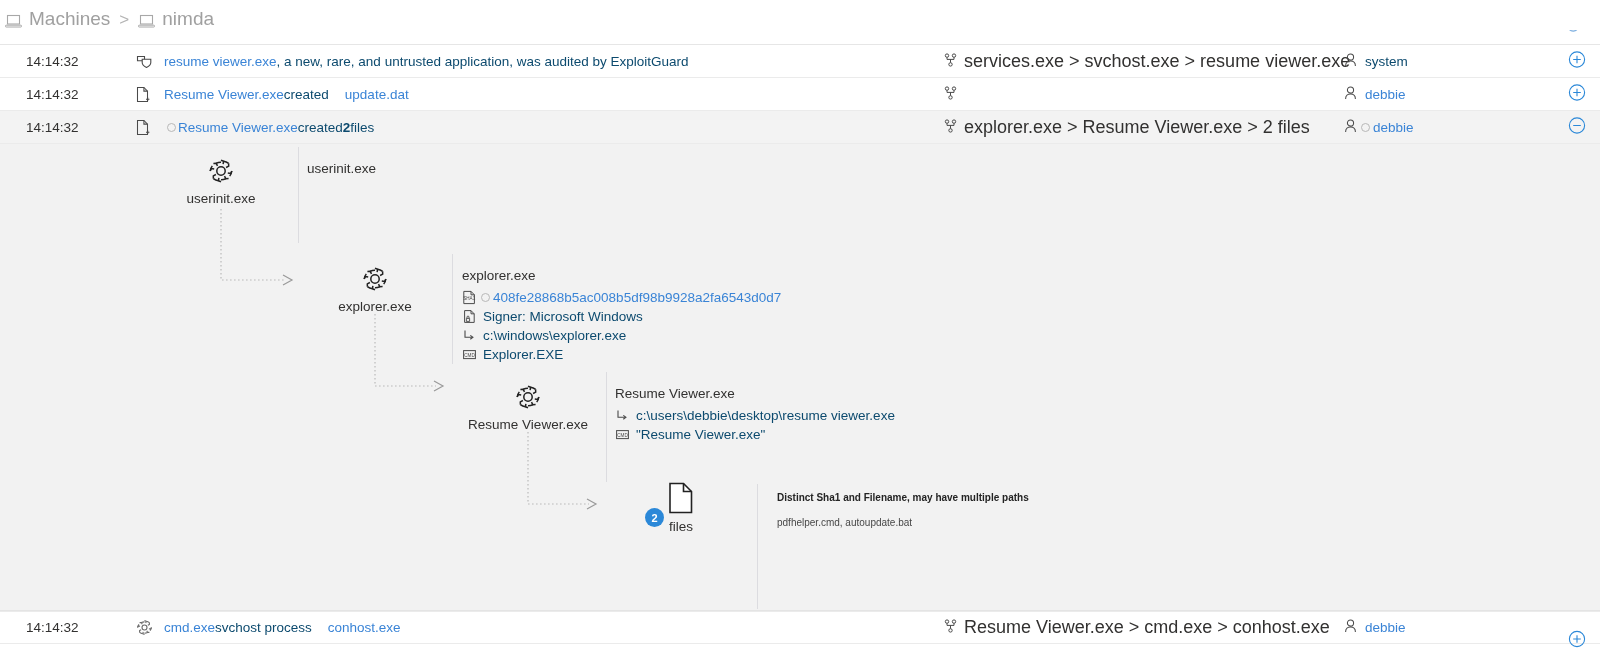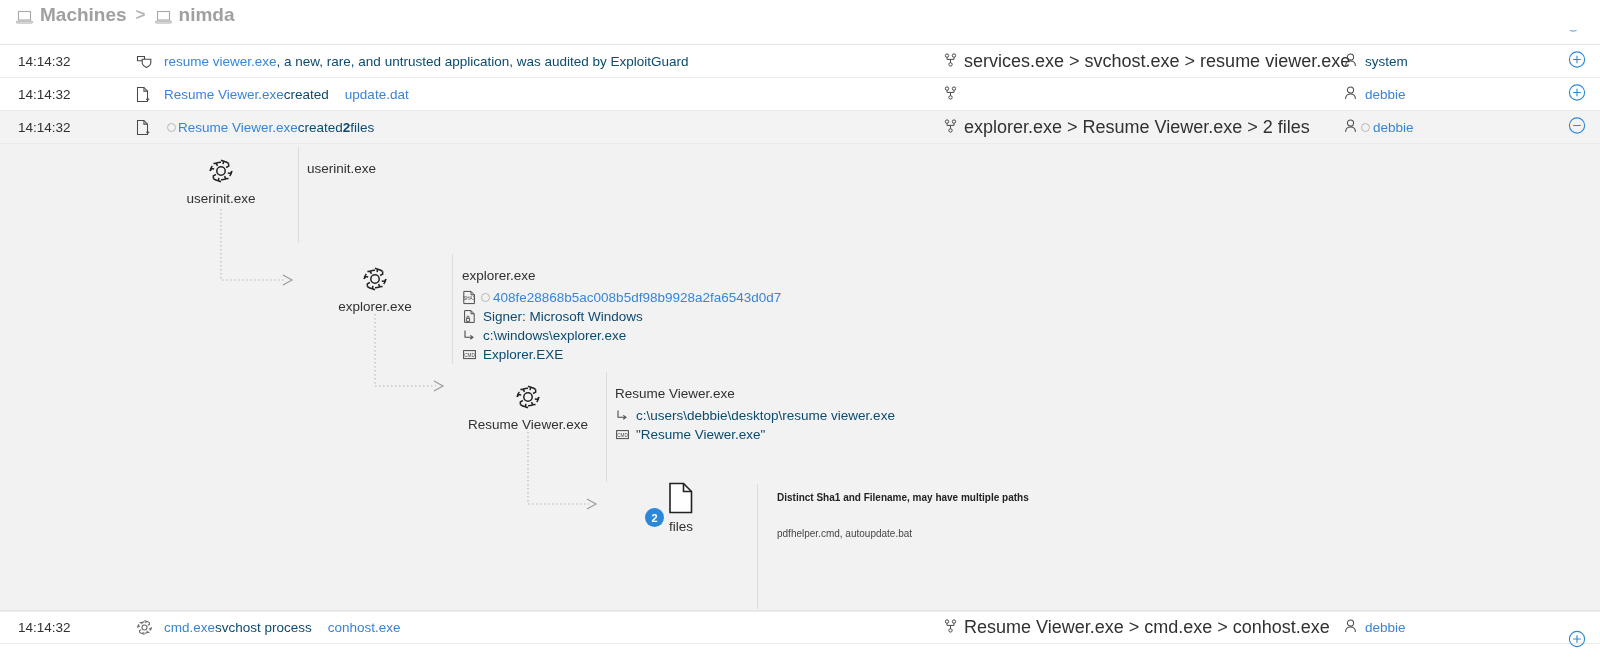--- a/index.html
+++ b/index.html
@@ -11,26 +11,26 @@
     font-family: "Liberation Sans", "DejaVu Sans", sans-serif;
     color: #323130;
     overflow: hidden;
   }
   .app { position: relative; width: 1600px; height: 657px; }
 
   
   .breadcrumb {
     height: 30px;
     display: flex;
-    align-items: center;
-    padding-left: 16px;
+    align-items: flex-end;
+    padding-left: 5px;
     gap: 7px;
     font-size: 19px;
     color: #a0a0a0;
-    font-weight: 700;
+    font-weight: 400;
   }
   .breadcrumb .crumb { display: flex; align-items: center; gap: 7px; }
   .breadcrumb .sep { color: #b4b4b4; font-size: 17px; padding: 0 2px; }
   .bc-icon { display: inline-block; width: 17px; height: 15px; }
 
   
   .partial-row {
     position: relative;
     height: 15px;
     border-bottom: 1px solid #e6e6e6;
@@ -51,21 +51,21 @@
     display: flex;
     align-items: center;
     height: 33px;
     border-bottom: 1px solid #ebebeb;
     background: #ffffff;
     font-size: 13.5px;
   }
   .row.selected { background: #f3f3f3; }
   .row .time {
     width: 136px;
-    padding-left: 18px;
+    padding-left: 26px;
     color: #323130;
     font-size: 13.5px;
     white-space: nowrap;
   }
   .row .evt-icon {
     width: 28px;
     display: flex; align-items: center; justify-content: flex-start;
     color: #444;
   }
   .row .desc {
@@ -158,21 +158,21 @@
     font-size: 11px;
     display: flex; align-items: center; justify-content: center;
     font-weight: 600;
   }
   .files-note {
     position: absolute;
     font-size: 10px;
     white-space: nowrap;
   }
   .files-note .n1 { font-weight: 700; color: #242424; }
-  .files-note .n2 { color: #474747; margin-top: 25px; display: block; }
+  .files-note .n2 { color: #474747; margin-top: 14px; display: block; }
 
   
   .conn { position: absolute; left: 0; top: 0; pointer-events: none; }
 </style>
 </head>
 <body>
 
 <div class="app">
 
   <div class="breadcrumb">

